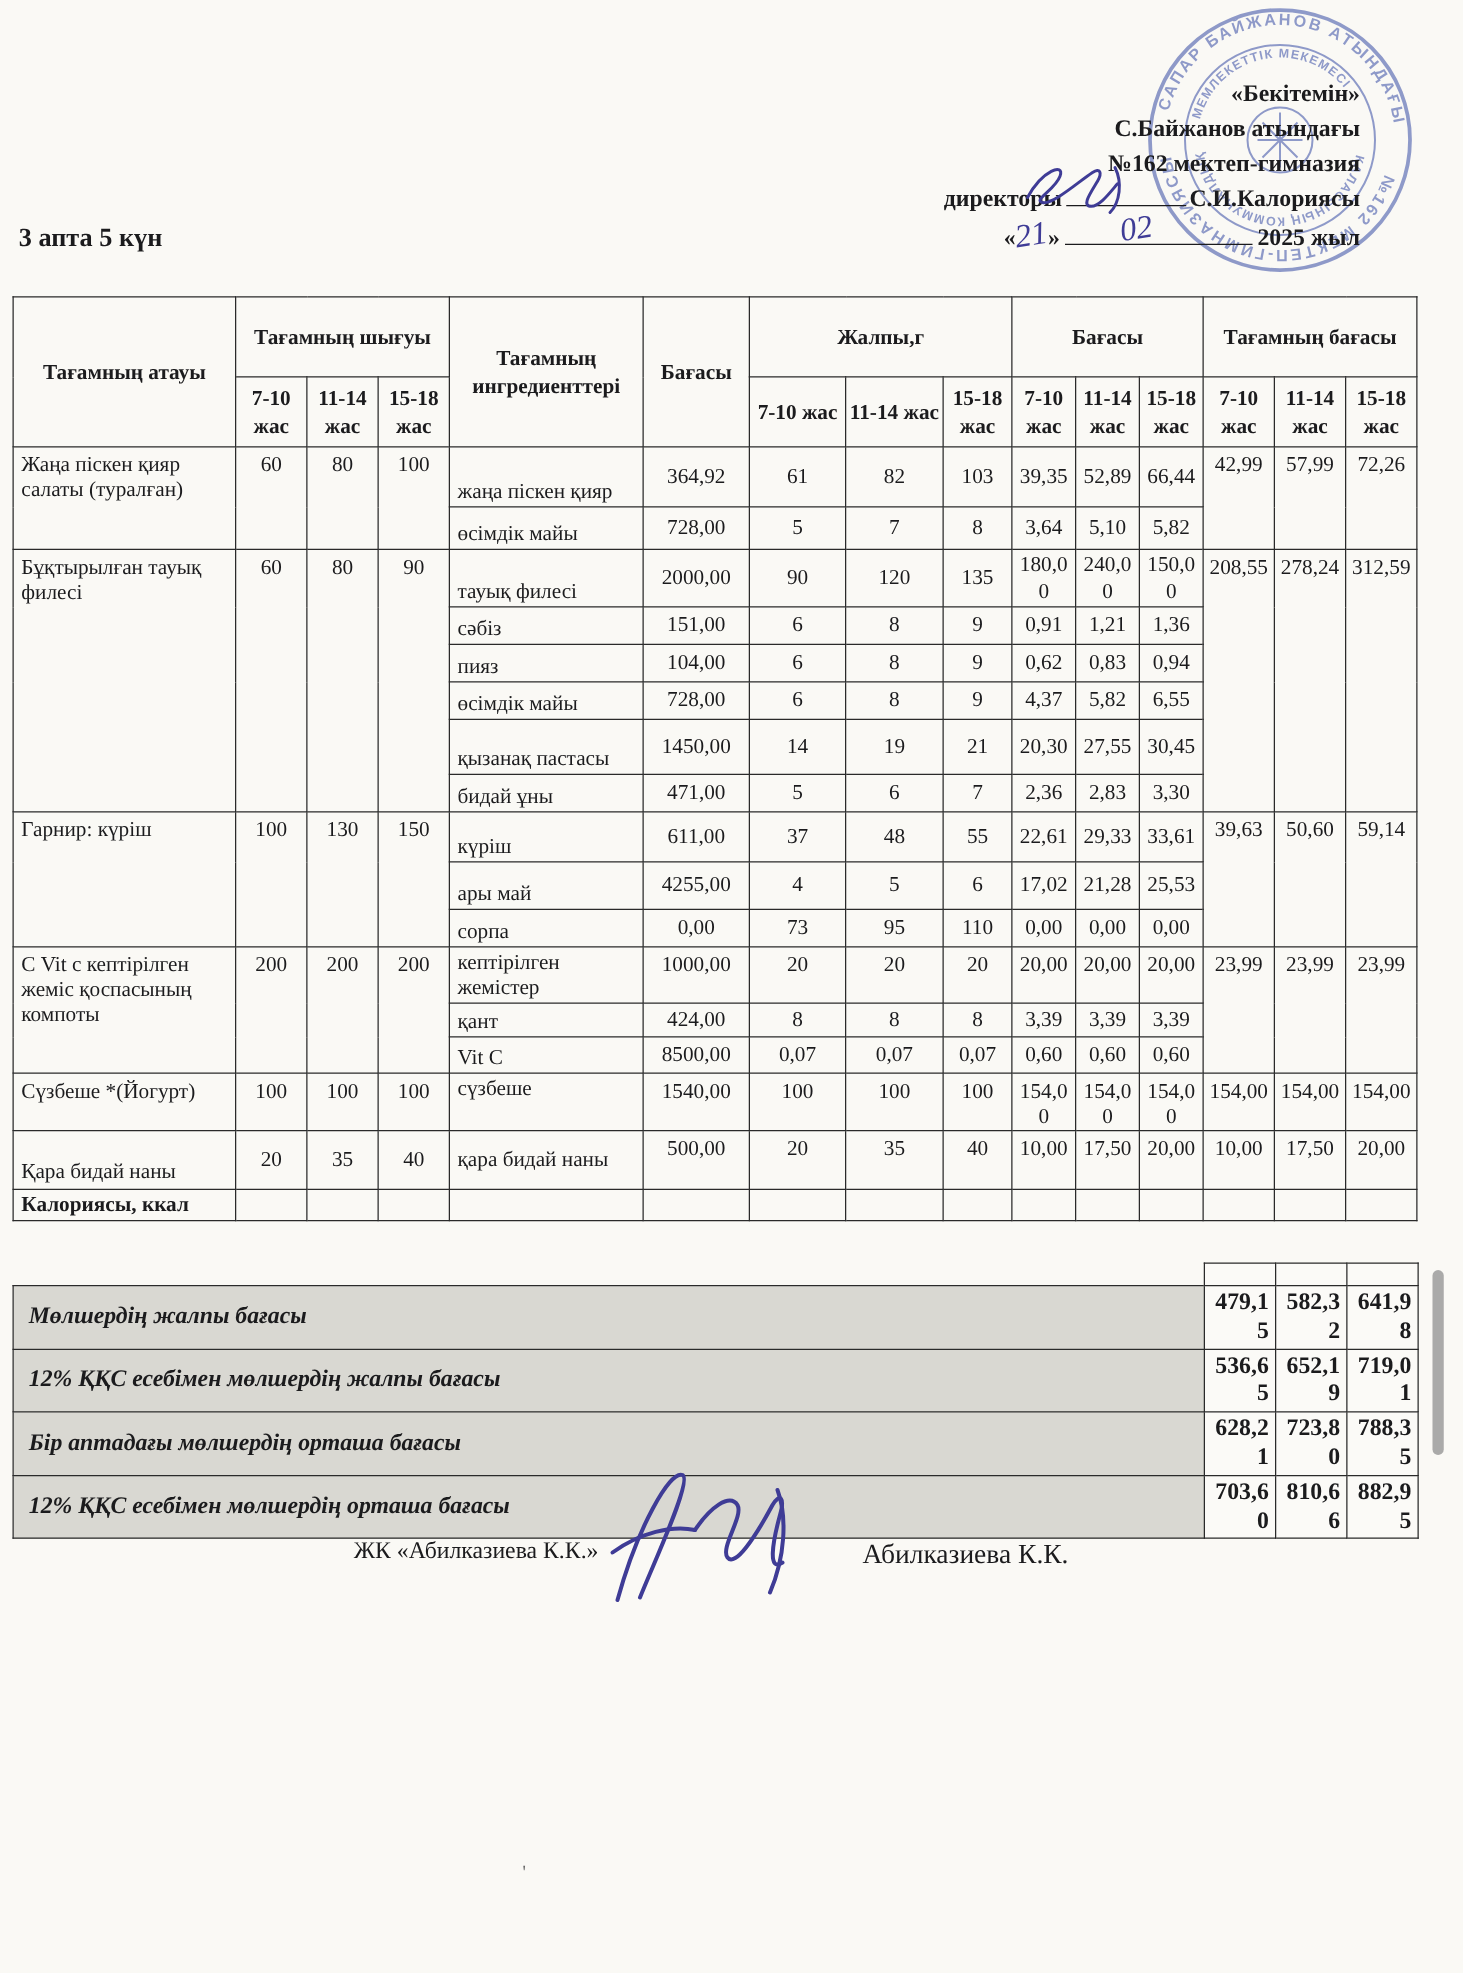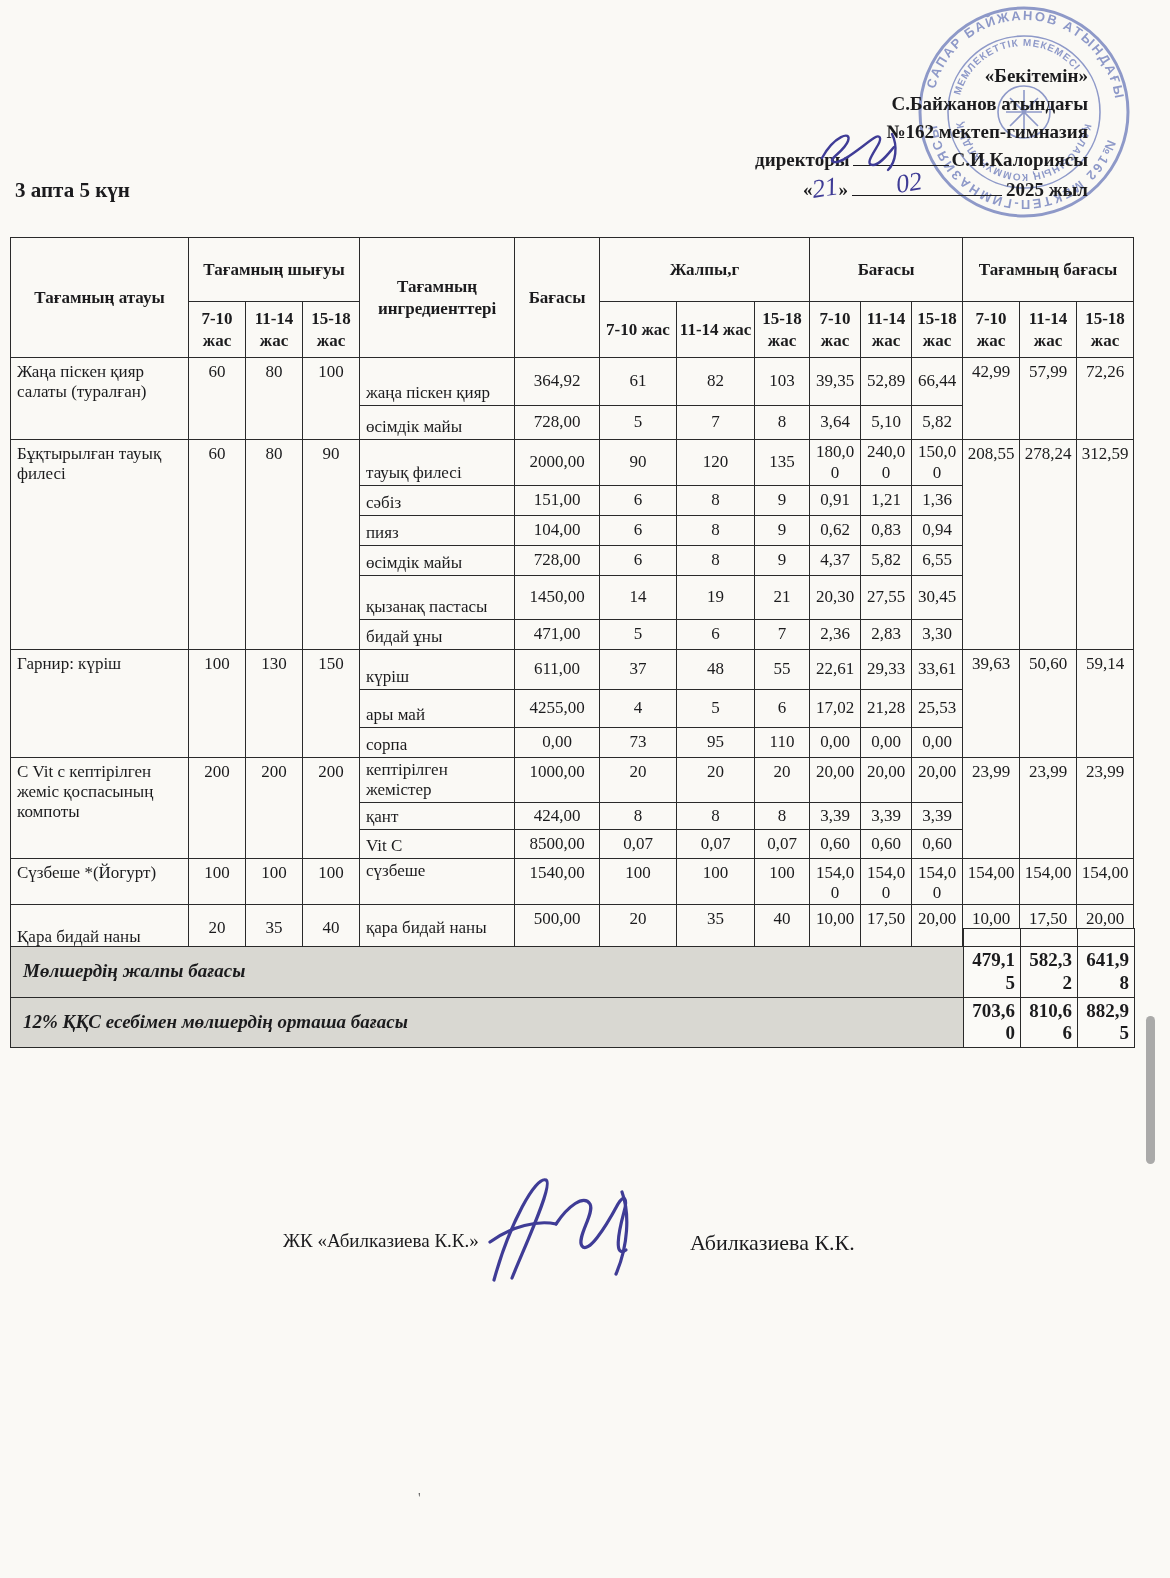--- a/index.html
+++ b/index.html
@@ -28,21 +28,21 @@
   .menu th,.menu td{border:1.6px solid #2a2a2a;}
   .menu th{font-weight:bold;font-size:17px;padding:2px;text-align:center;vertical-align:middle;line-height:1.25;}
   .menu td{font-size:17px;padding:1px 3px;text-align:center;vertical-align:middle;line-height:1.18;}
   td.dish{text-align:left;vertical-align:top;padding:4px 6px;}
   td.ing{text-align:left;vertical-align:bottom;padding:2px 6px;}
   td.top{vertical-align:top;padding-top:4px;}
   td.brk{word-break:break-all;}
   td.bold{font-weight:bold;text-align:left;padding-left:6px;}
 
   
-  .sum{position:absolute;left:10px;top:928px;width:1124px;z-index:1;font-family:Liberation Serif, serif;}
+  .sum{position:absolute;left:10px;top:1010px;width:1124px;z-index:1;font-family:Liberation Serif, serif;}
   .sum td{border:1.6px solid #2a2a2a;font-size:19px;font-weight:bold;line-height:1.2;}
   .sum td.lbl{font-style:italic;text-align:left;background:#d9d8d2;padding:5px 12px;}
   .sum td.val{word-break:break-all;text-align:right;padding:2px 5px;vertical-align:top;background:#fbfaf7;}
   .sum td.gap{border:none;background:transparent;}
 
   
   .footer-company{position:absolute;left:283px;top:1230px;font-size:19px;}
   .footer-name{position:absolute;left:690px;top:1230px;font-size:22px;}
   .footsig{position:absolute;left:472px;top:1162px;z-index:2;}
 
@@ -382,20 +382,32 @@
       <td class="val"></td>
       <td class="val"></td>
     </tr>
     <tr style="height:46px">
       <td class="lbl">Мөлшердің жалпы бағасы</td>
       <td class="val">479,15</td>
       <td class="val">582,32</td>
       <td class="val">641,98</td>
     </tr>
     <tr style="height:46px">
+      <td class="lbl">12% ҚҚС есебімен мөлшердің жалпы бағасы</td>
+      <td class="val">536,65</td>
+      <td class="val">652,19</td>
+      <td class="val">719,01</td>
+    </tr>
+    <tr style="height:46px">
+      <td class="lbl">Бір аптадағы мөлшердің орташа бағасы</td>
+      <td class="val">628,21</td>
+      <td class="val">723,80</td>
+      <td class="val">788,35</td>
+    </tr>
+    <tr style="height:46px">
       <td class="lbl">12% ҚҚС есебімен мөлшердің орташа бағасы</td>
       <td class="val">703,60</td>
       <td class="val">810,66</td>
       <td class="val">882,95</td>
     </tr>
   </tbody>
     </table>
 
   <div class="footer-company">ЖК «Абилказиева К.К.»</div>
   <svg class="footsig" width="185" height="135" viewBox="0 0 185 135">

